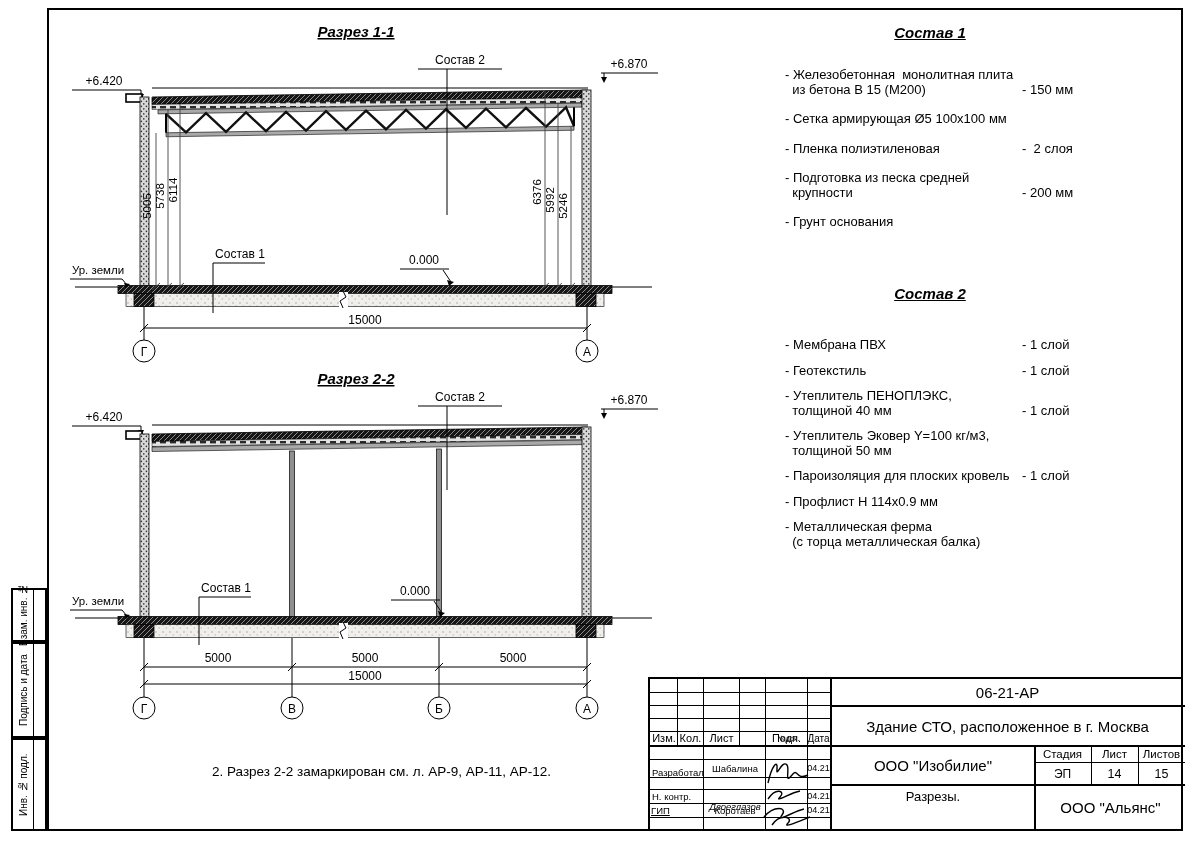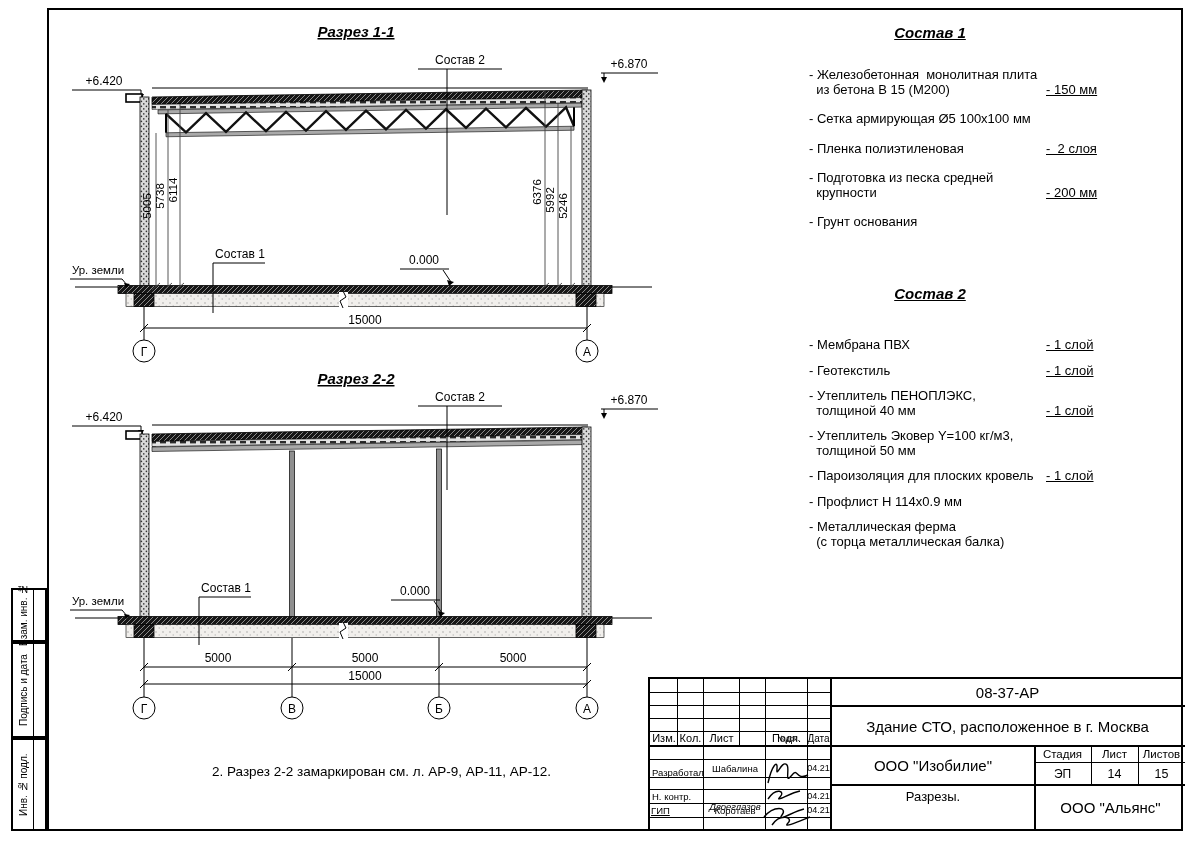--- a/index.html
+++ b/index.html
@@ -10,24 +10,24 @@
   
   .sidecell{position:absolute;left:11px;width:36px;border:2px solid #000;box-sizing:border-box;}
   .sidecell .split{position:absolute;left:20px;top:0;bottom:0;width:1px;background:#000;}
   .vtext{position:absolute;left:0;top:0;width:20px;height:100%;display:flex;
          align-items:center;justify-content:center;
          writing-mode:vertical-rl;transform:rotate(180deg);font-size:10px;white-space:nowrap;}
   
   .comp{position:absolute;left:785px;width:400px;}
   .comp-title{width:290px;text-align:center;font-size:15px;font-style:italic;font-weight:bold;
               text-decoration:underline;margin-bottom:27px;}
-  .comp-row{display:flex;align-items:flex-end;margin-bottom:15px;font-size:13px;line-height:14.5px;margin-left:24px;}
+  .comp-row{display:flex;align-items:flex-end;margin-bottom:15px;font-size:13px;line-height:14.5px;}
   .comp2 .comp-row{margin-bottom:11px;}
   .comp-name{white-space:pre;width:237px;flex:none;}
-  .comp-val{white-space:pre;text-decoration:underline;}
+  .comp-val{white-space:pre;}
   
   .notes{position:absolute;left:212px;top:764px;font-size:13.5px;line-height:15.5px;}
   
   .tblock{position:absolute;left:648px;top:677px;width:535px;height:154px;
           border:2px solid #000;box-sizing:border-box;}
   .ln{position:absolute;background:#000;}
   .tb-text{position:absolute;display:flex;align-items:center;justify-content:center;
            text-align:center;white-space:nowrap;}
   .sig{position:absolute;}
 </style>
@@ -378,21 +378,21 @@
     <span class="tb-text" style="left:55px;top:124px;width:60px;height:14px;font-size:9.5px;">Коротаев</span>
     <span class="tb-text" style="left:157px;top:124px;width:23px;height:14px;font-size:9px;">04.21</span>
 
     <svg class="sig" style="left:112px;top:76px;" width="52" height="36" viewBox="0 0 52 36">
       <path d="M6,28 C10,10 16,4 15,14 C14,24 20,4 25,10 C28,14 22,30 30,20 C36,12 34,26 46,20" fill="none" stroke="#000" stroke-width="1.4"></path>
     </svg>
     <svg class="sig" style="left:110px;top:104px;" width="56" height="46" viewBox="0 0 56 46">
       <path d="M8,16 C16,4 26,8 20,14 C14,20 30,10 40,8 M4,34 C14,22 28,24 22,32 C16,40 34,28 44,26 M12,42 C20,30 34,34 28,40 C22,46 40,38 50,34" fill="none" stroke="#000" stroke-width="1.4"></path>
     </svg>
 
-    <span class="tb-text" style="left:180px;top:0;width:355px;height:26px;font-size:15px;">08-37-АР</span>
+    <span class="tb-text" style="left:180px;top:0;width:355px;height:26px;font-size:15px;">06-21-АР</span>
     <span class="tb-text" style="left:180px;top:28px;width:355px;height:38px;font-size:15px;">Здание СТО, расположенное в г. Москва</span>
     <span class="tb-text" style="left:182px;top:68px;width:202px;height:37px;font-size:15px;">ООО "Изобилие"</span>
     <span class="tb-text" style="left:384px;top:67px;width:57px;height:16px;font-size:11.5px;">Стадия</span>
     <span class="tb-text" style="left:441px;top:67px;width:47px;height:16px;font-size:11.5px;">Лист</span>
     <span class="tb-text" style="left:488px;top:67px;width:47px;height:16px;font-size:11.5px;">Листов</span>
     <span class="tb-text" style="left:384px;top:84px;width:57px;height:21px;font-size:12px;">ЭП</span>
     <span class="tb-text" style="left:441px;top:84px;width:47px;height:21px;font-size:12.5px;">14</span>
     <span class="tb-text" style="left:488px;top:84px;width:47px;height:21px;font-size:12.5px;">15</span>
     <span class="tb-text" style="left:182px;top:107px;width:202px;height:20px;font-size:13px;">Разрезы.</span>
     <span class="tb-text" style="left:386px;top:107px;width:149px;height:43px;font-size:15px;">ООО "Альянс"</span>

